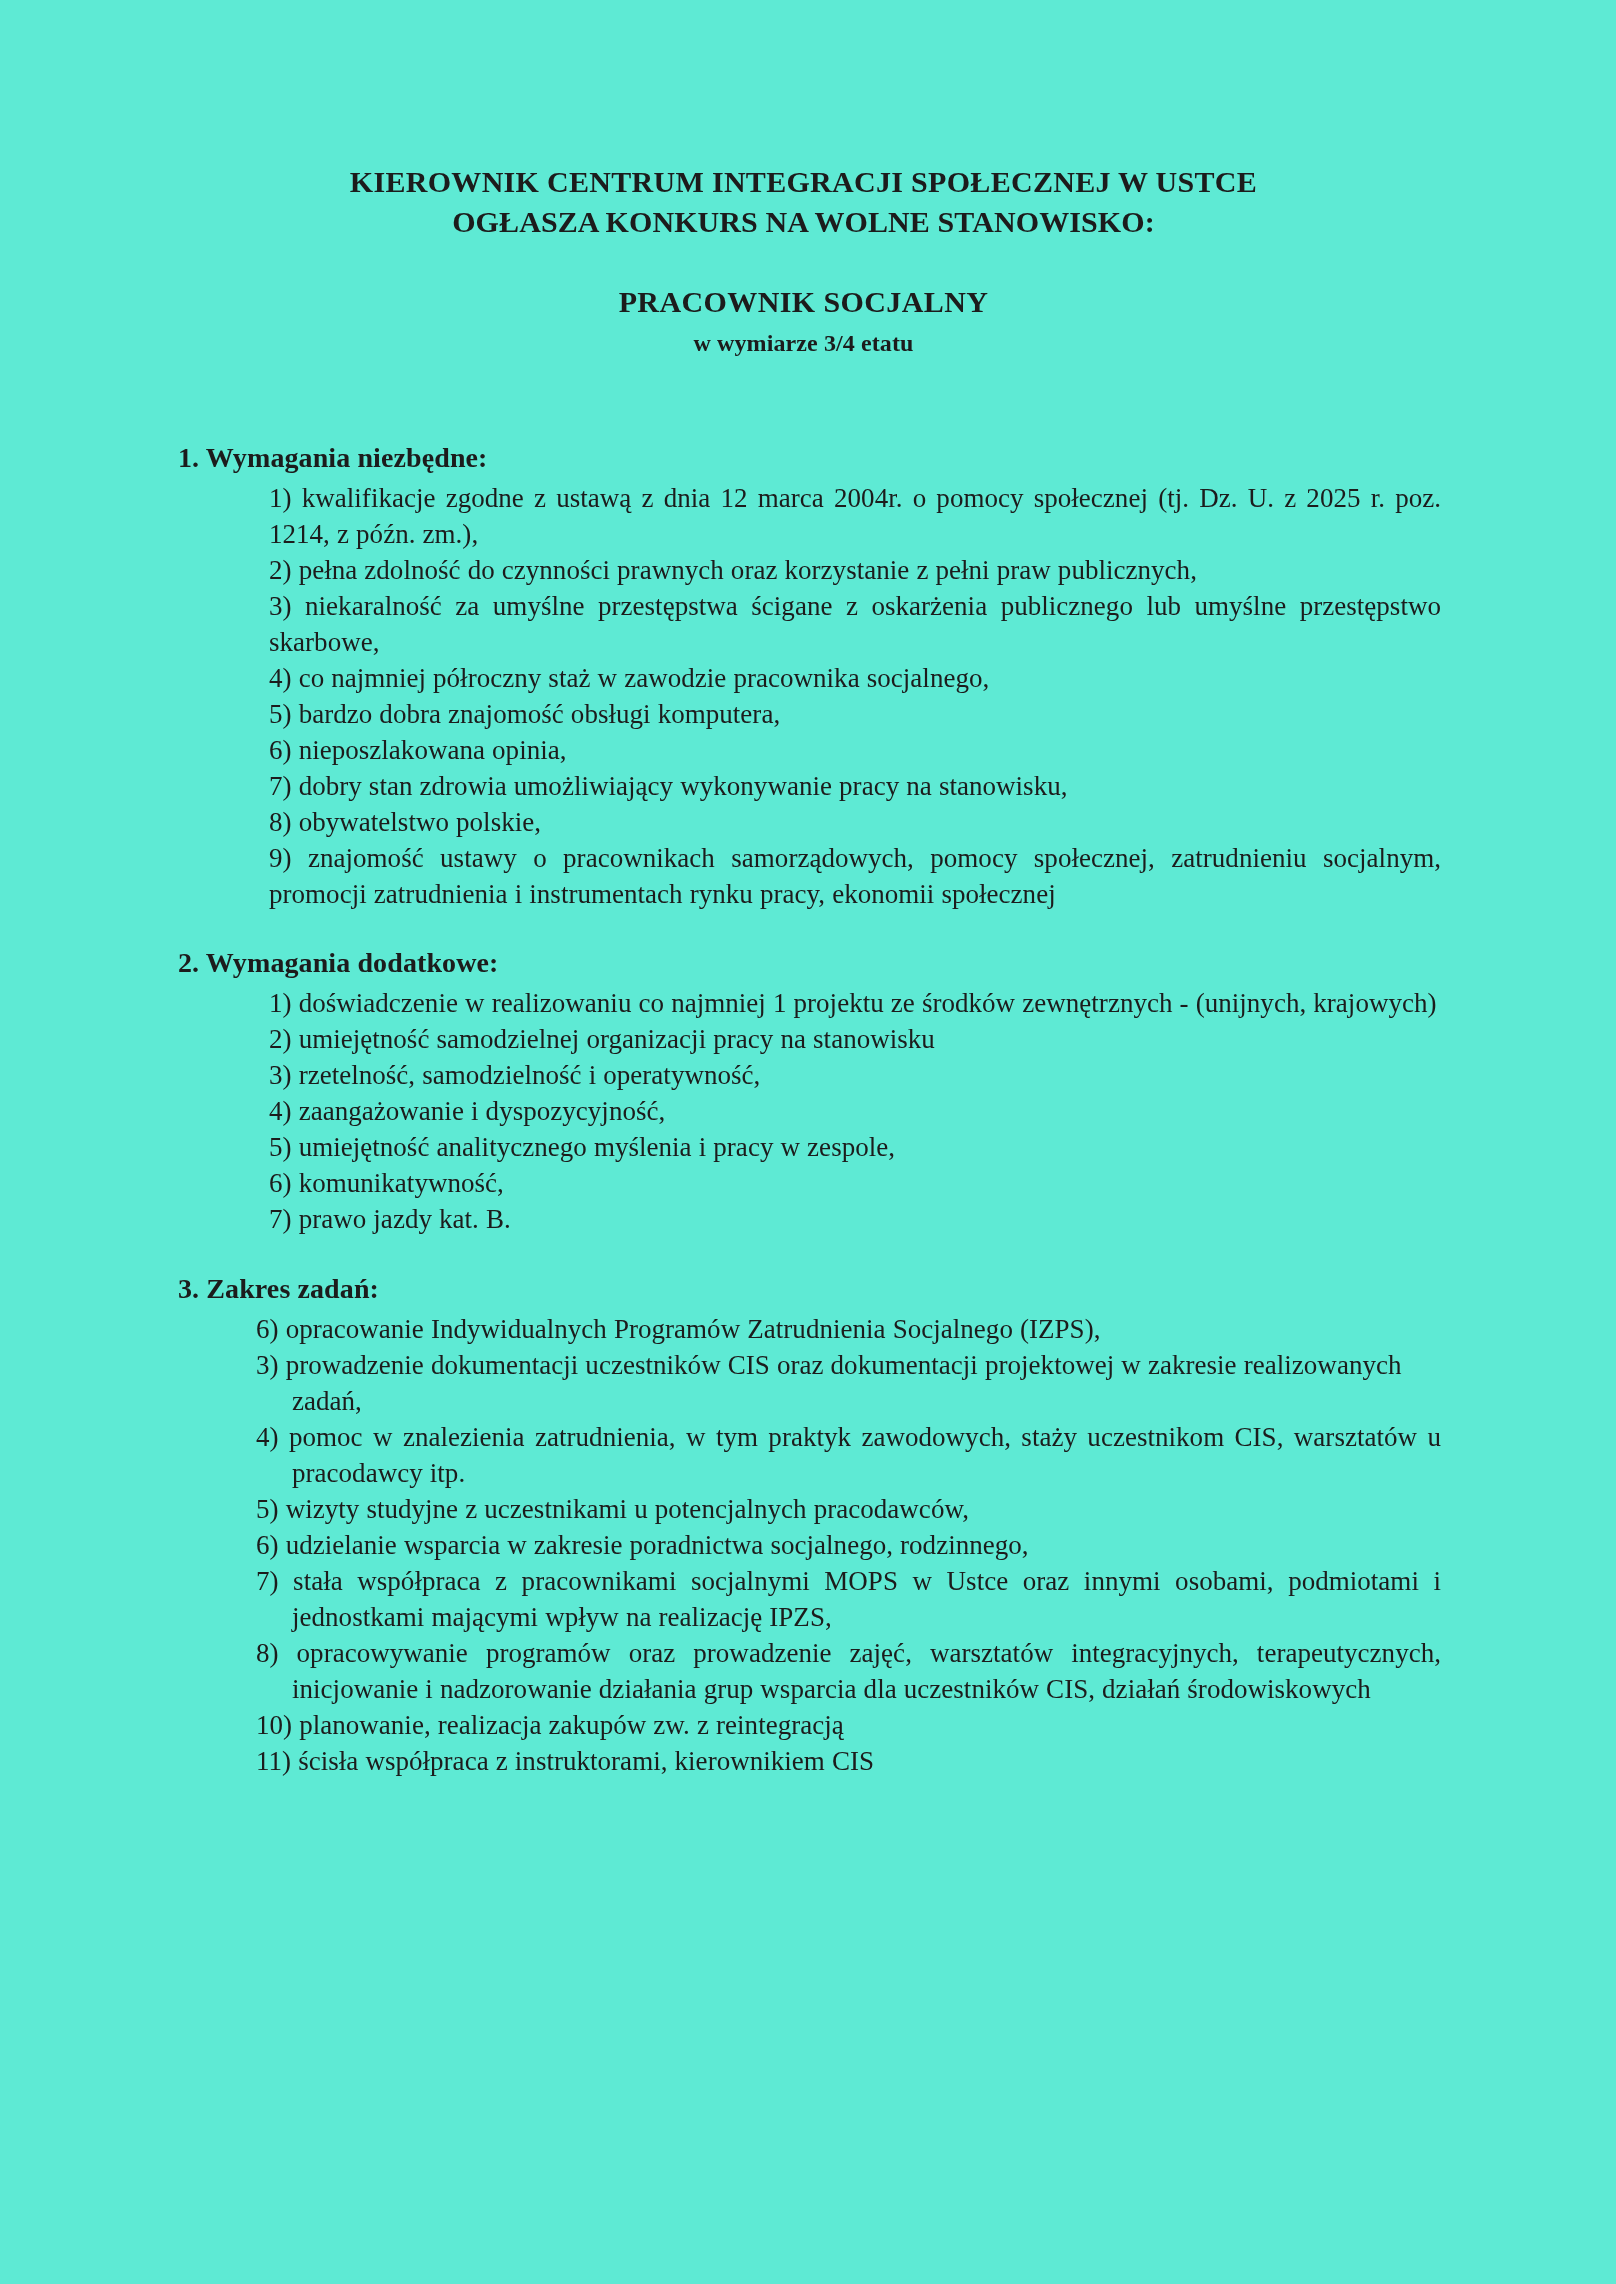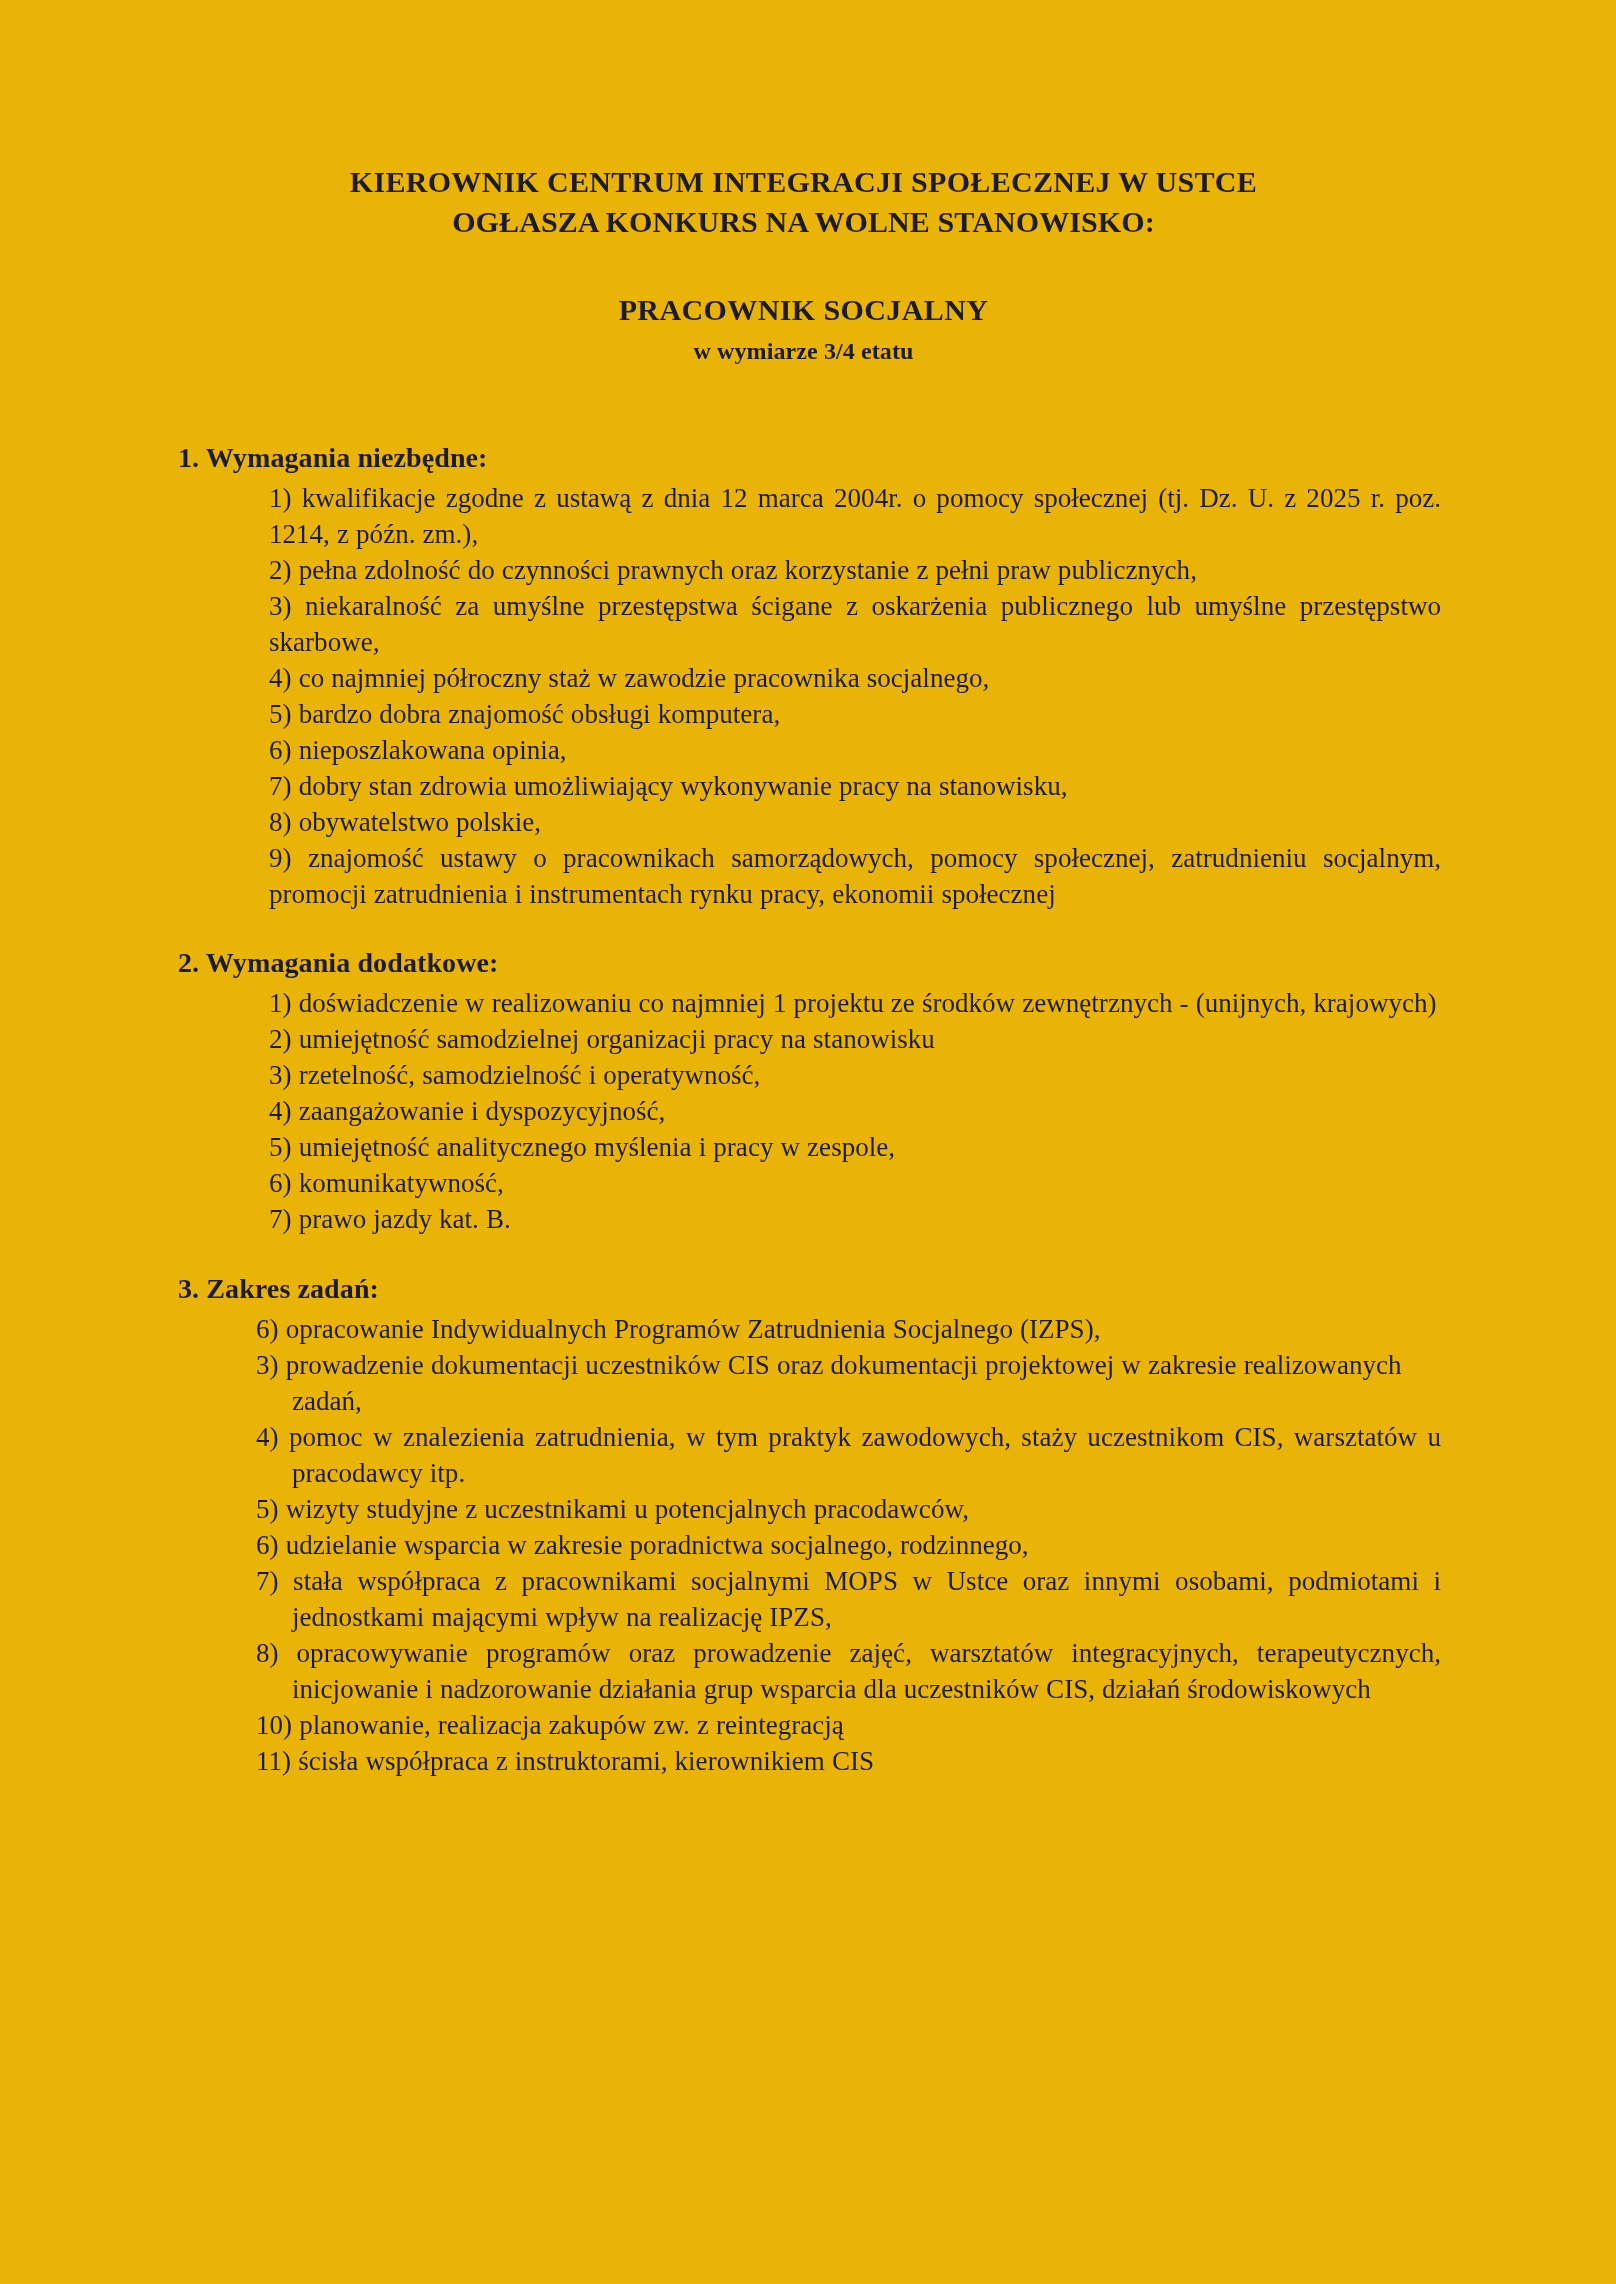--- a/index.html
+++ b/index.html
@@ -10,21 +10,21 @@
   }
   body {
     font-family: "Liberation Serif", "DejaVu Serif", serif;
     color: #1c1c1c;
     -webkit-font-smoothing: antialiased;
   }
   .page {
     position: relative;
     width: 1616px;
     height: 2284px;
-    background: #eab308;
+    background: #5eead4;
     overflow: hidden;
     box-sizing: border-box;
   }
 
   
   .header {
     position: absolute;
     left: 173px;
     top: 162px;
     width: 1261px;
@@ -36,21 +36,21 @@
     line-height: 40px;
     letter-spacing: 0.3px;
     white-space: nowrap;
   }
   .header-line.l2 {
     letter-spacing: 0.1px;
   }
   .subhead {
     position: absolute;
     left: 173px;
-    top: 289px;
+    top: 281px;
     width: 1261px;
     text-align: center;
   }
   .subhead-role {
     font-weight: bold;
     font-size: 30px;
     line-height: 42px;
     letter-spacing: 0.4px;
   }
   .subhead-fraction {

